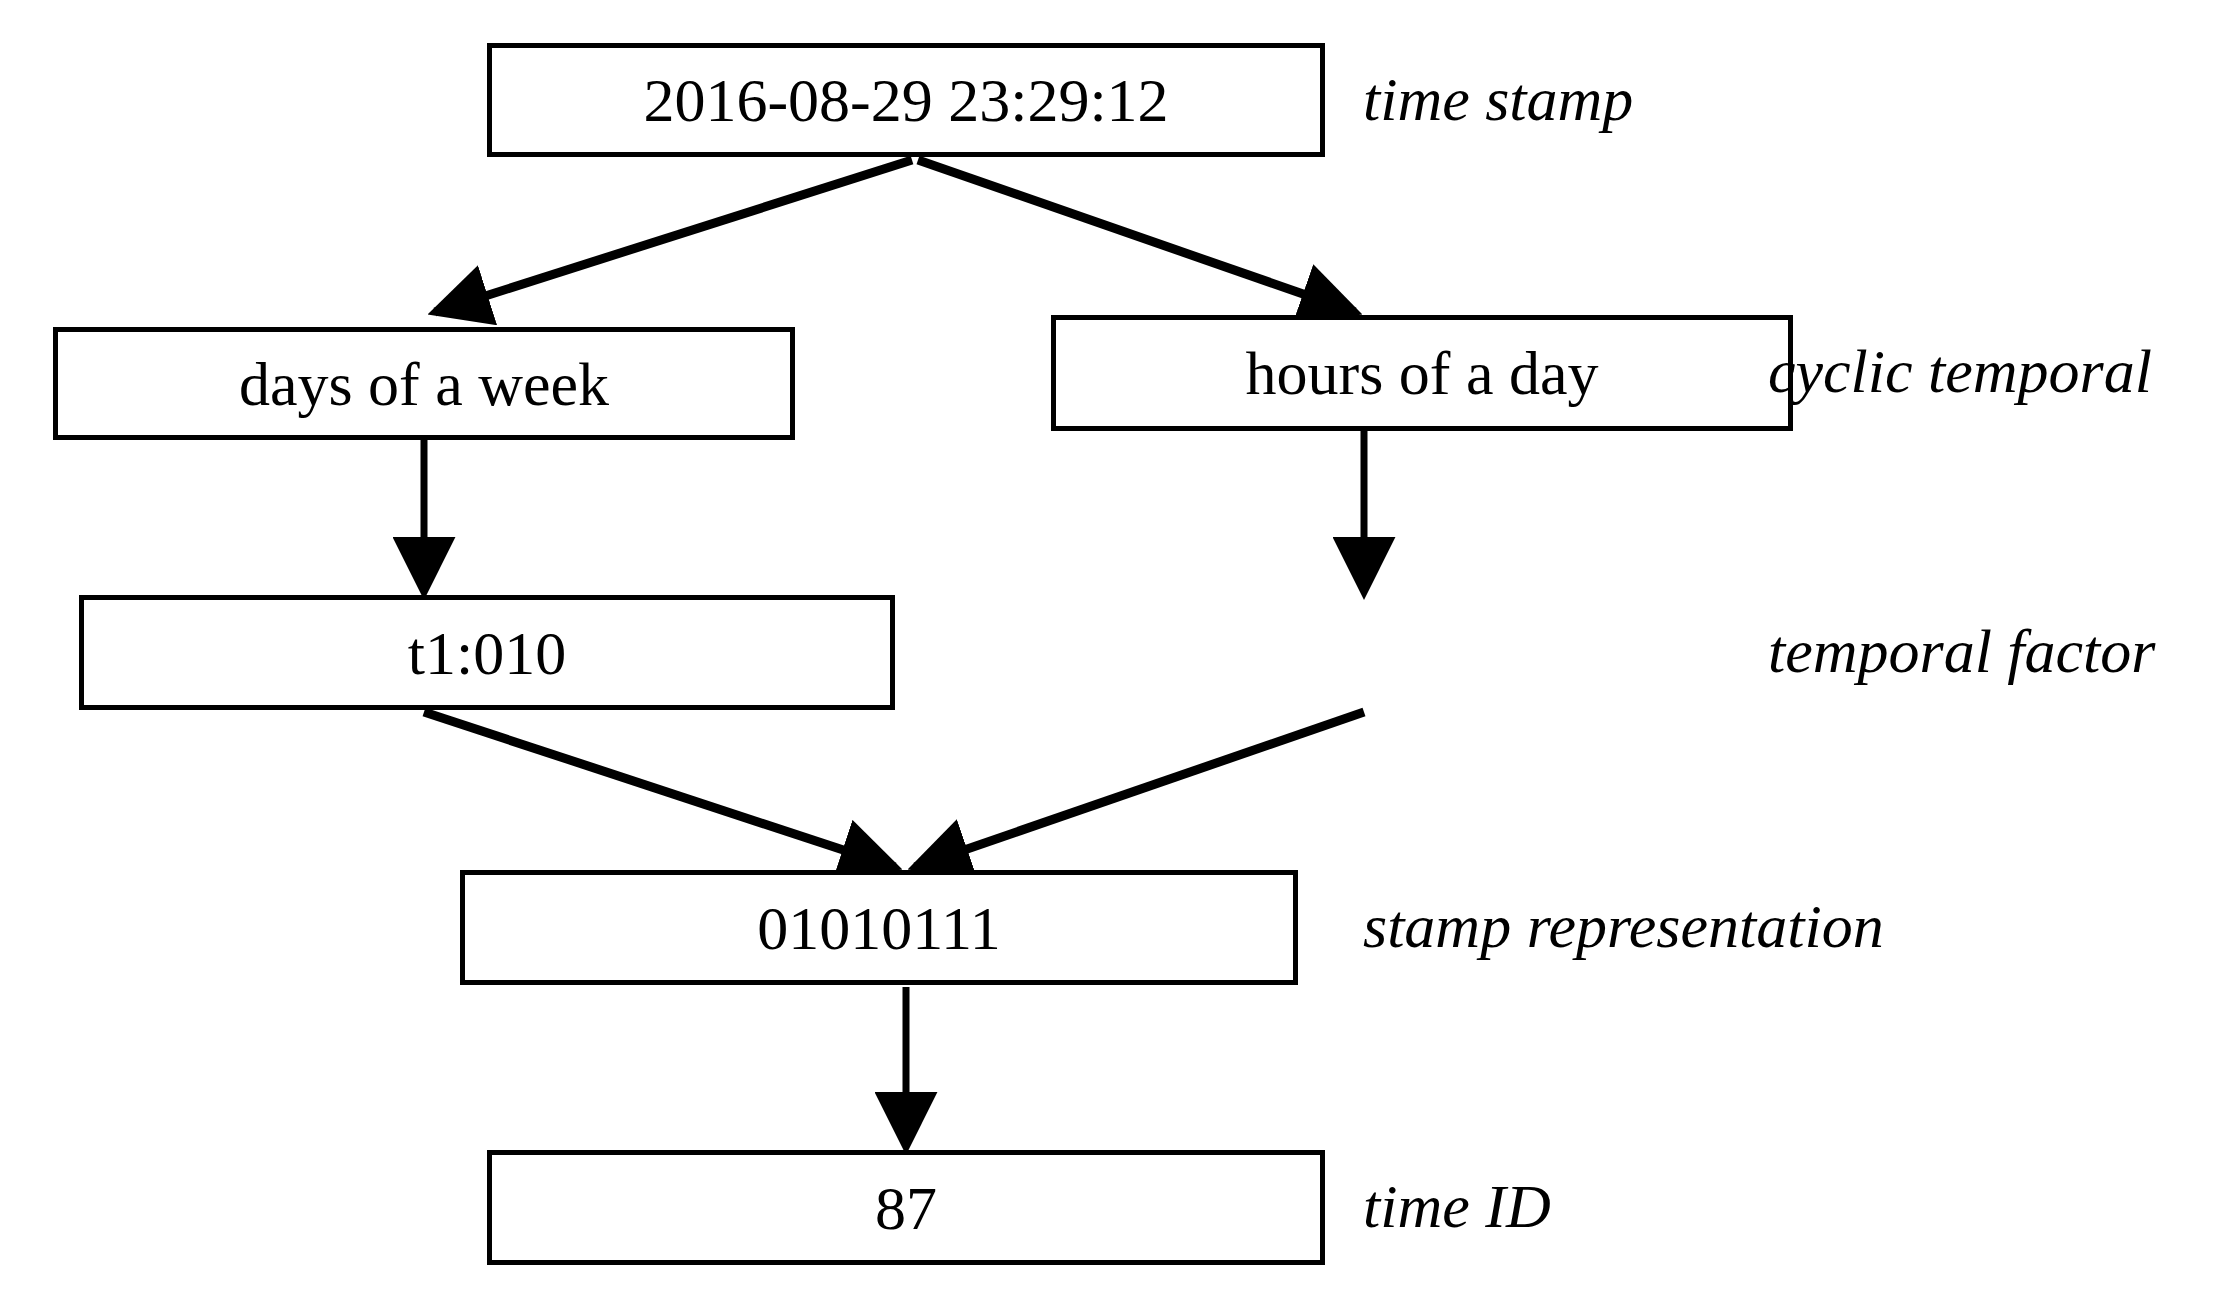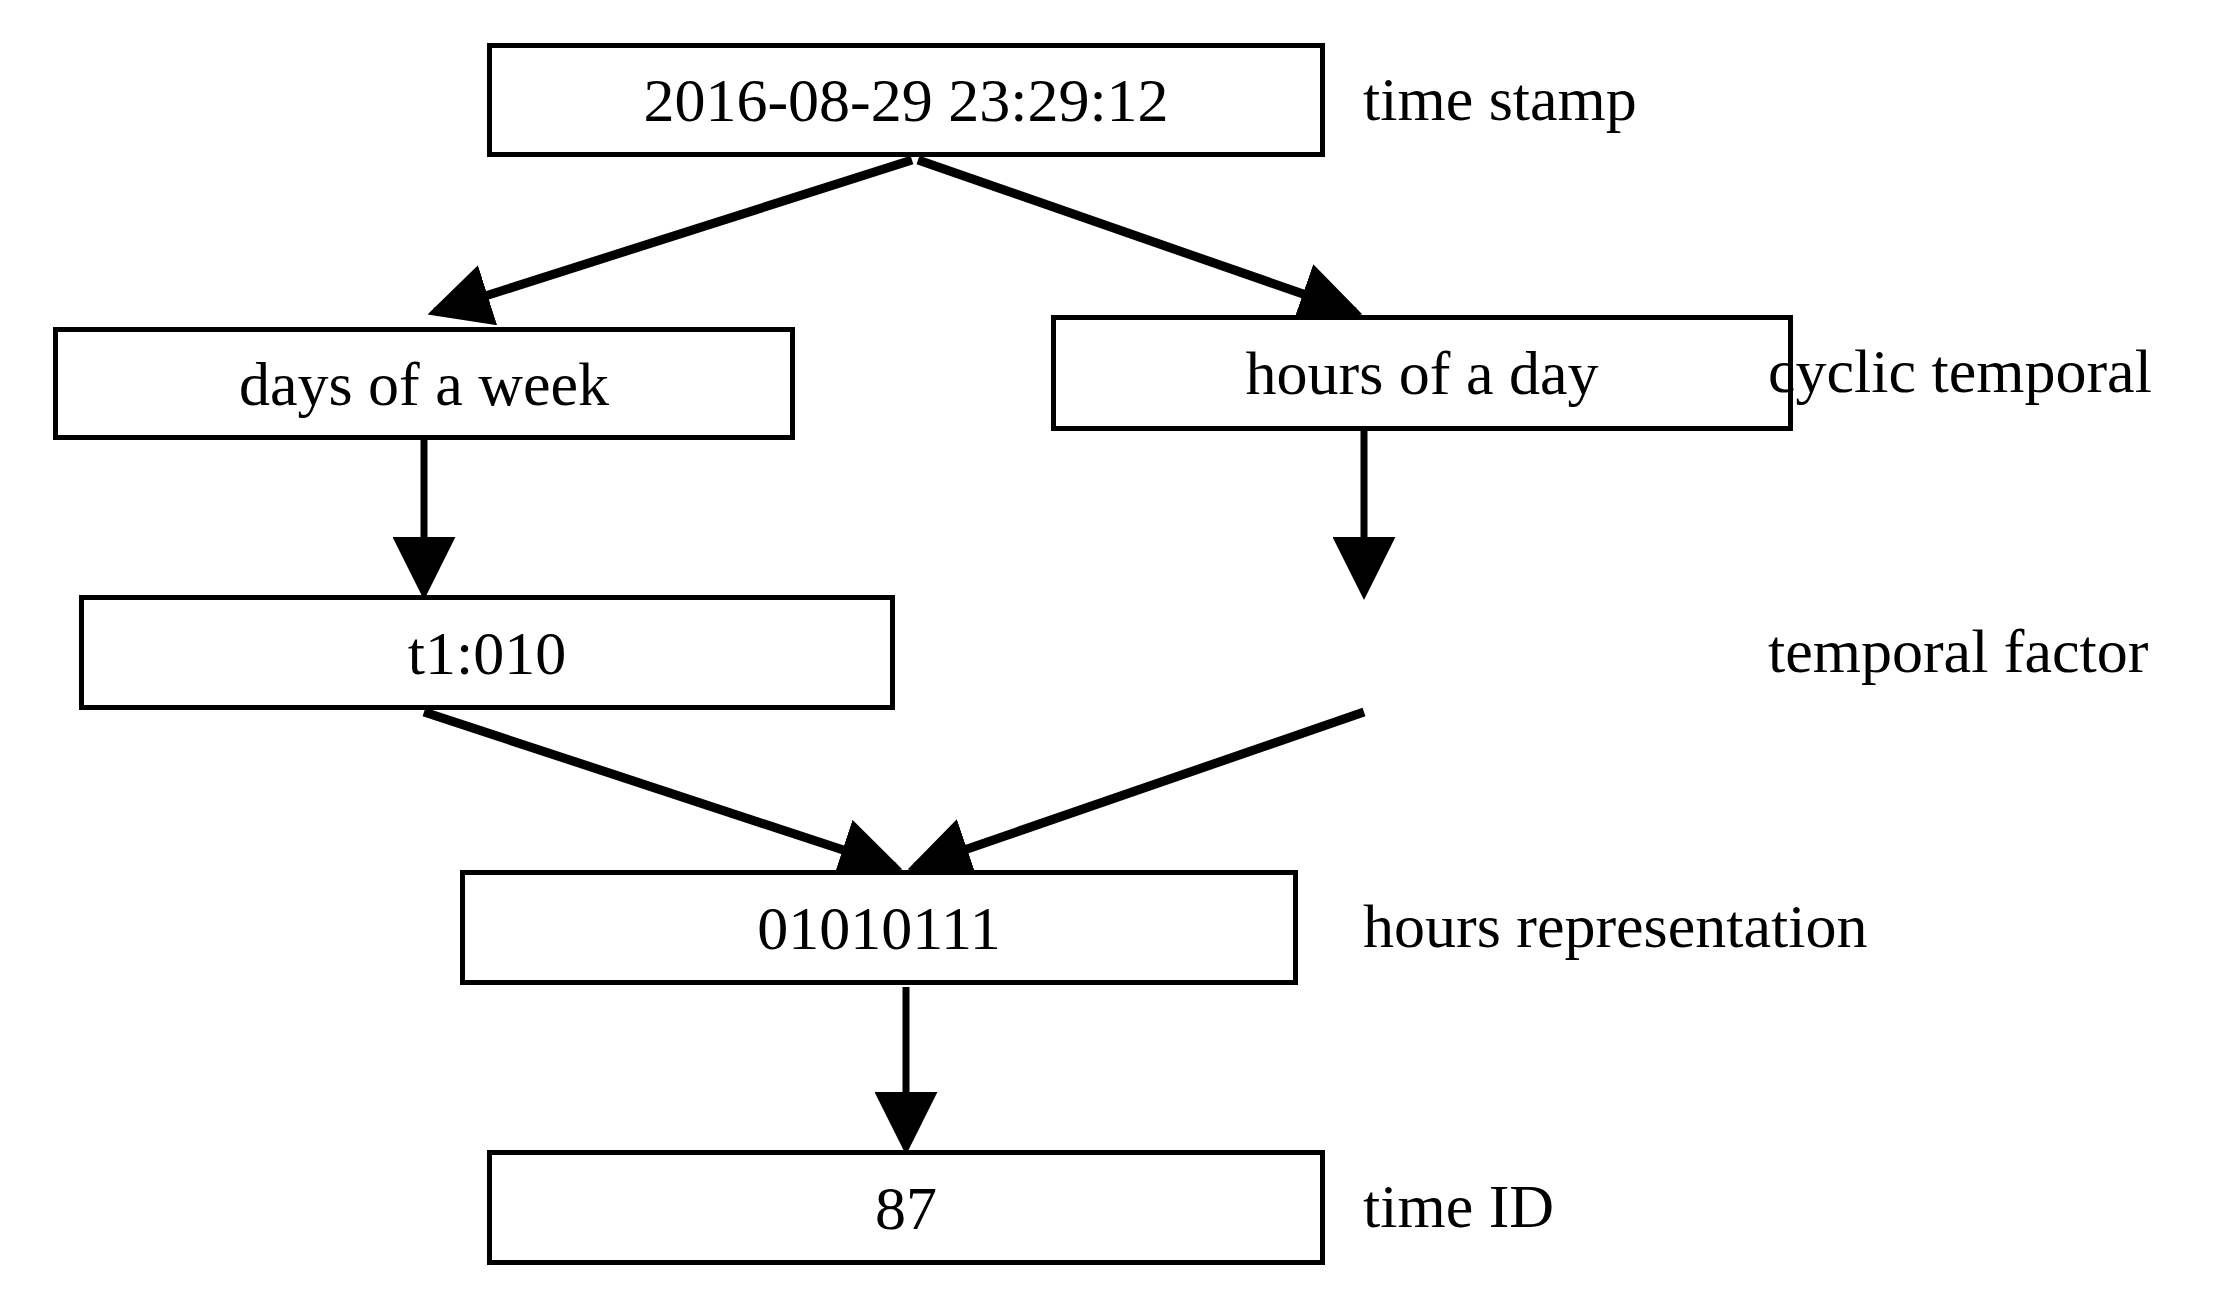--- a/index.html
+++ b/index.html
@@ -39,20 +39,21 @@
     white-space: nowrap;
     letter-spacing: 0px;
   }
   .side-label {
     position: absolute;
     font-family: "Liberation Serif", "DejaVu Serif", serif;
     font-size: 62px;
     line-height: 1;
     color: #000000;
     white-space: nowrap;
+    font-style: italic;
   }
   
   #box-timestamp   { left: 487px;  top: 43px;   width: 838px; height: 114px; }
   #box-days        { left: 53px;   top: 315px;  width: 742px; height: 113px; margin-top: 12px; }
   #box-hours       { left: 1051px;  top: 315px;  width: 742px; height: 116px; }
   #box-t1          { left: 67px;   top: 595px;  width: 816px; height: 115px; margin-left: 12px; }
   #box-t2          { left: 993px;  top: 595px;  width: 742px; height: 115px; }
   #box-binary      { left: 460px;  top: 870px;  width: 838px; height: 115px; }
   #box-timeid      { left: 487px;  top: 1150px; width: 838px; height: 115px; }
   
@@ -113,16 +114,16 @@
     <span class="node-text">01010111</span>
   </div>
 
   <div class="node-box" id="box-timeid">
     <span class="node-text">87</span>
   </div>
 
   <div class="side-label" id="label-timestamp">time stamp</div>
   <div class="side-label" id="label-cyclic">cyclic temporal</div>
   <div class="side-label" id="label-temporal">temporal factor</div>
-  <div class="side-label" id="label-binary">hours representation</div>
+  <div class="side-label" id="label-binary">stamp representation</div>
   <div class="side-label" id="label-timeid">time ID</div>
 
 </div>
 
 </body></html>

